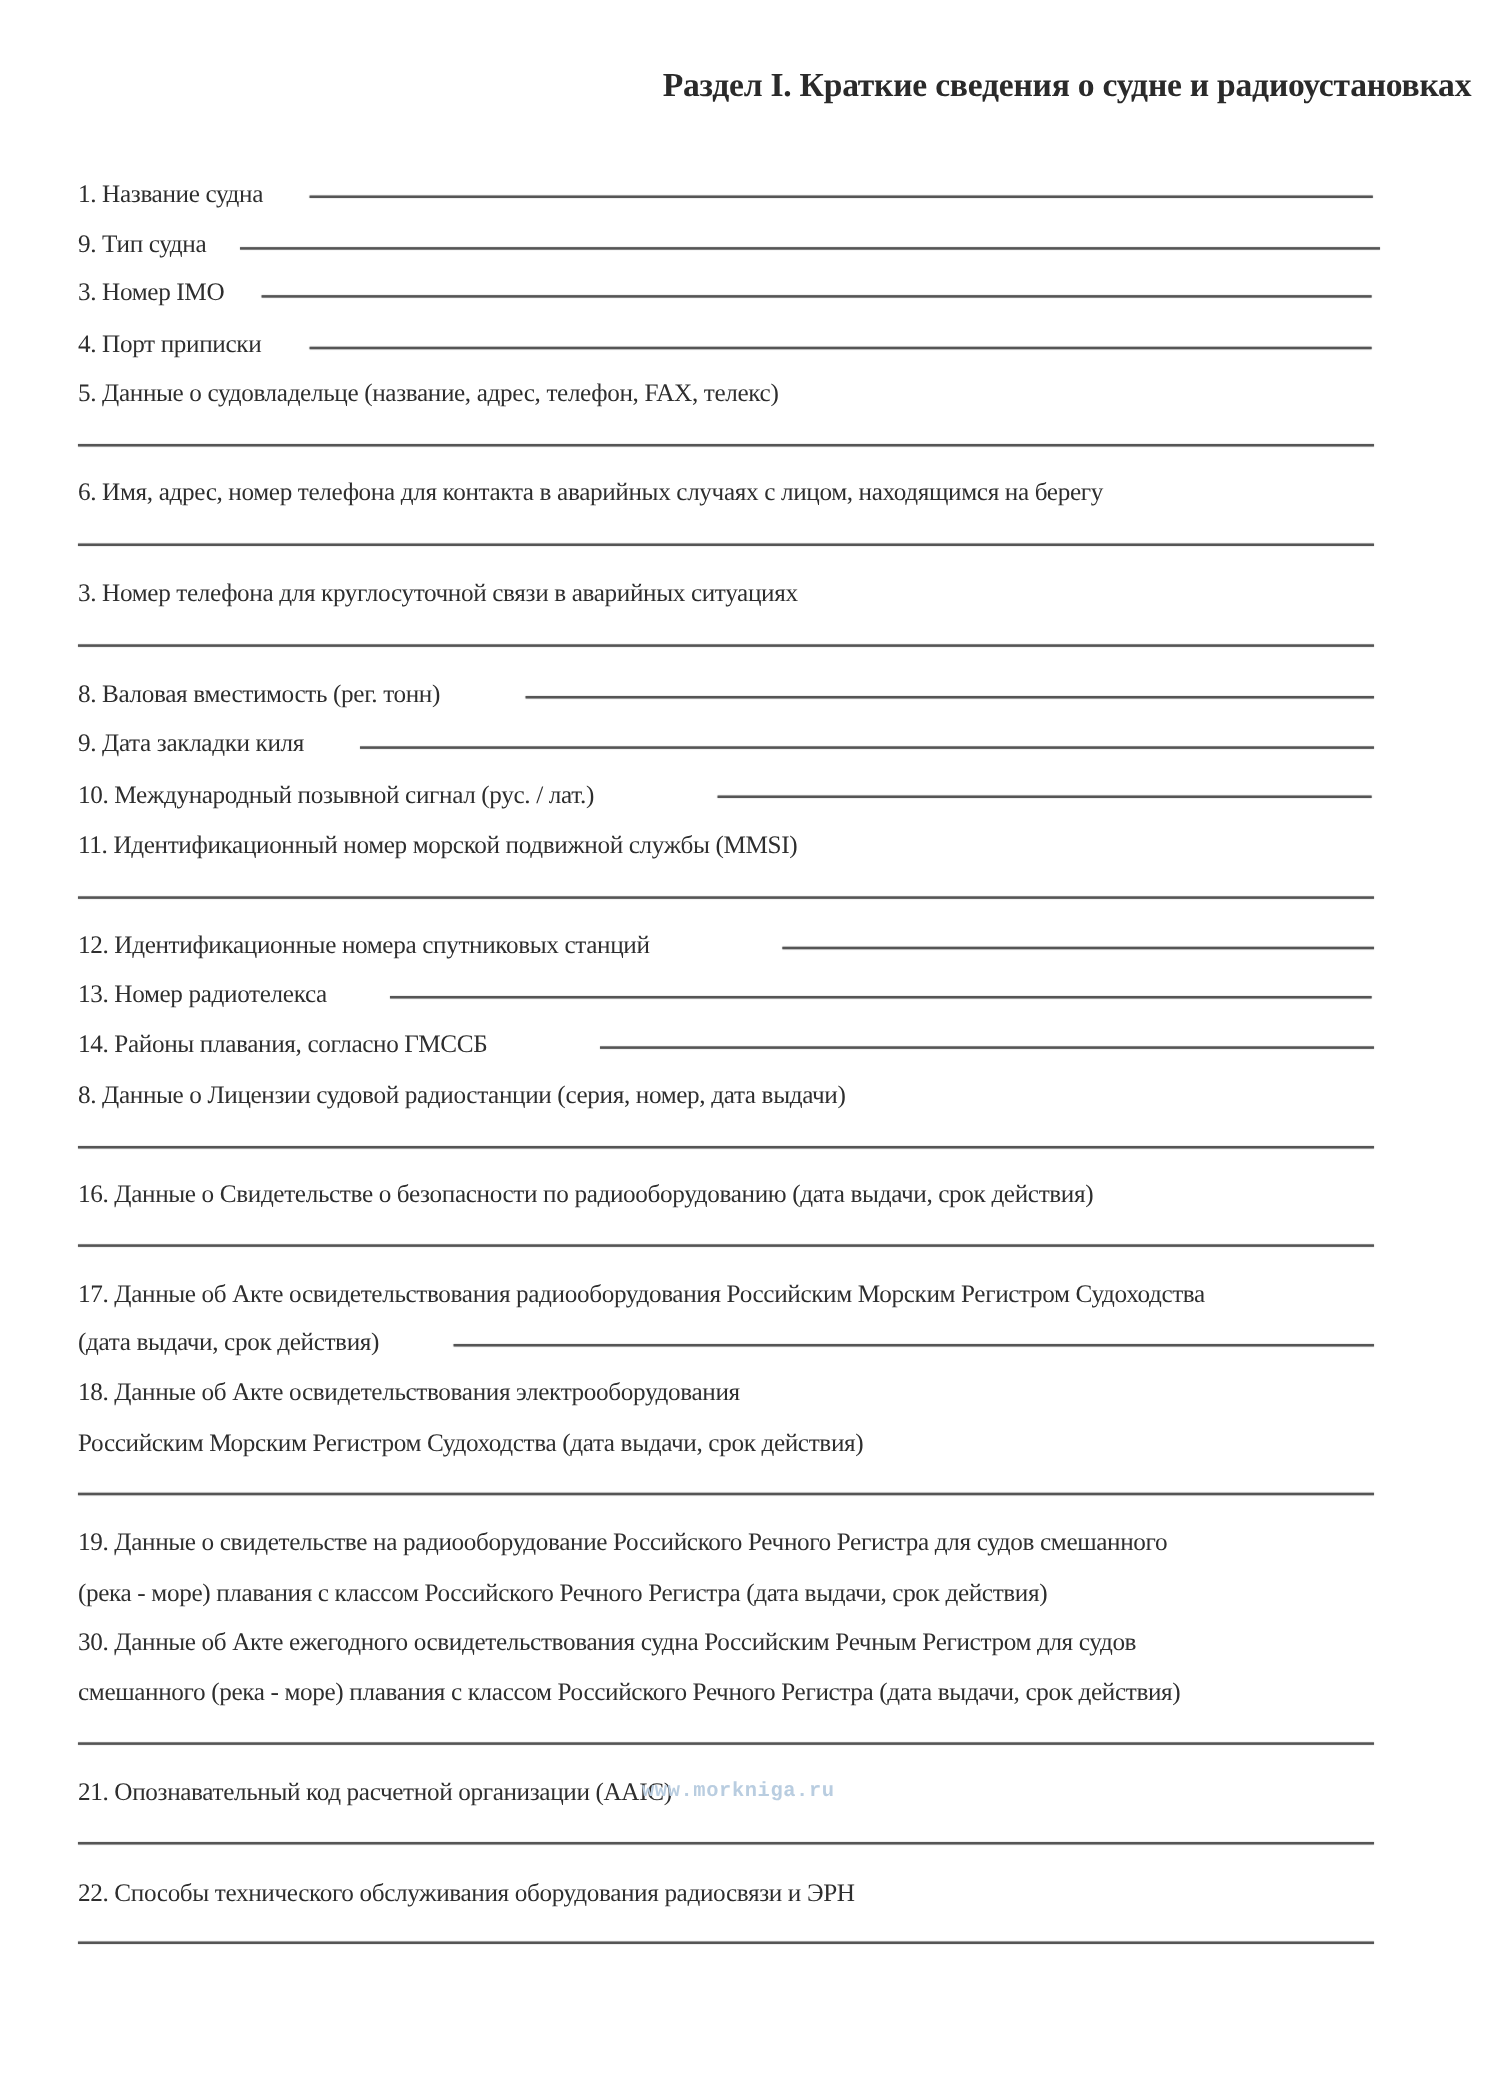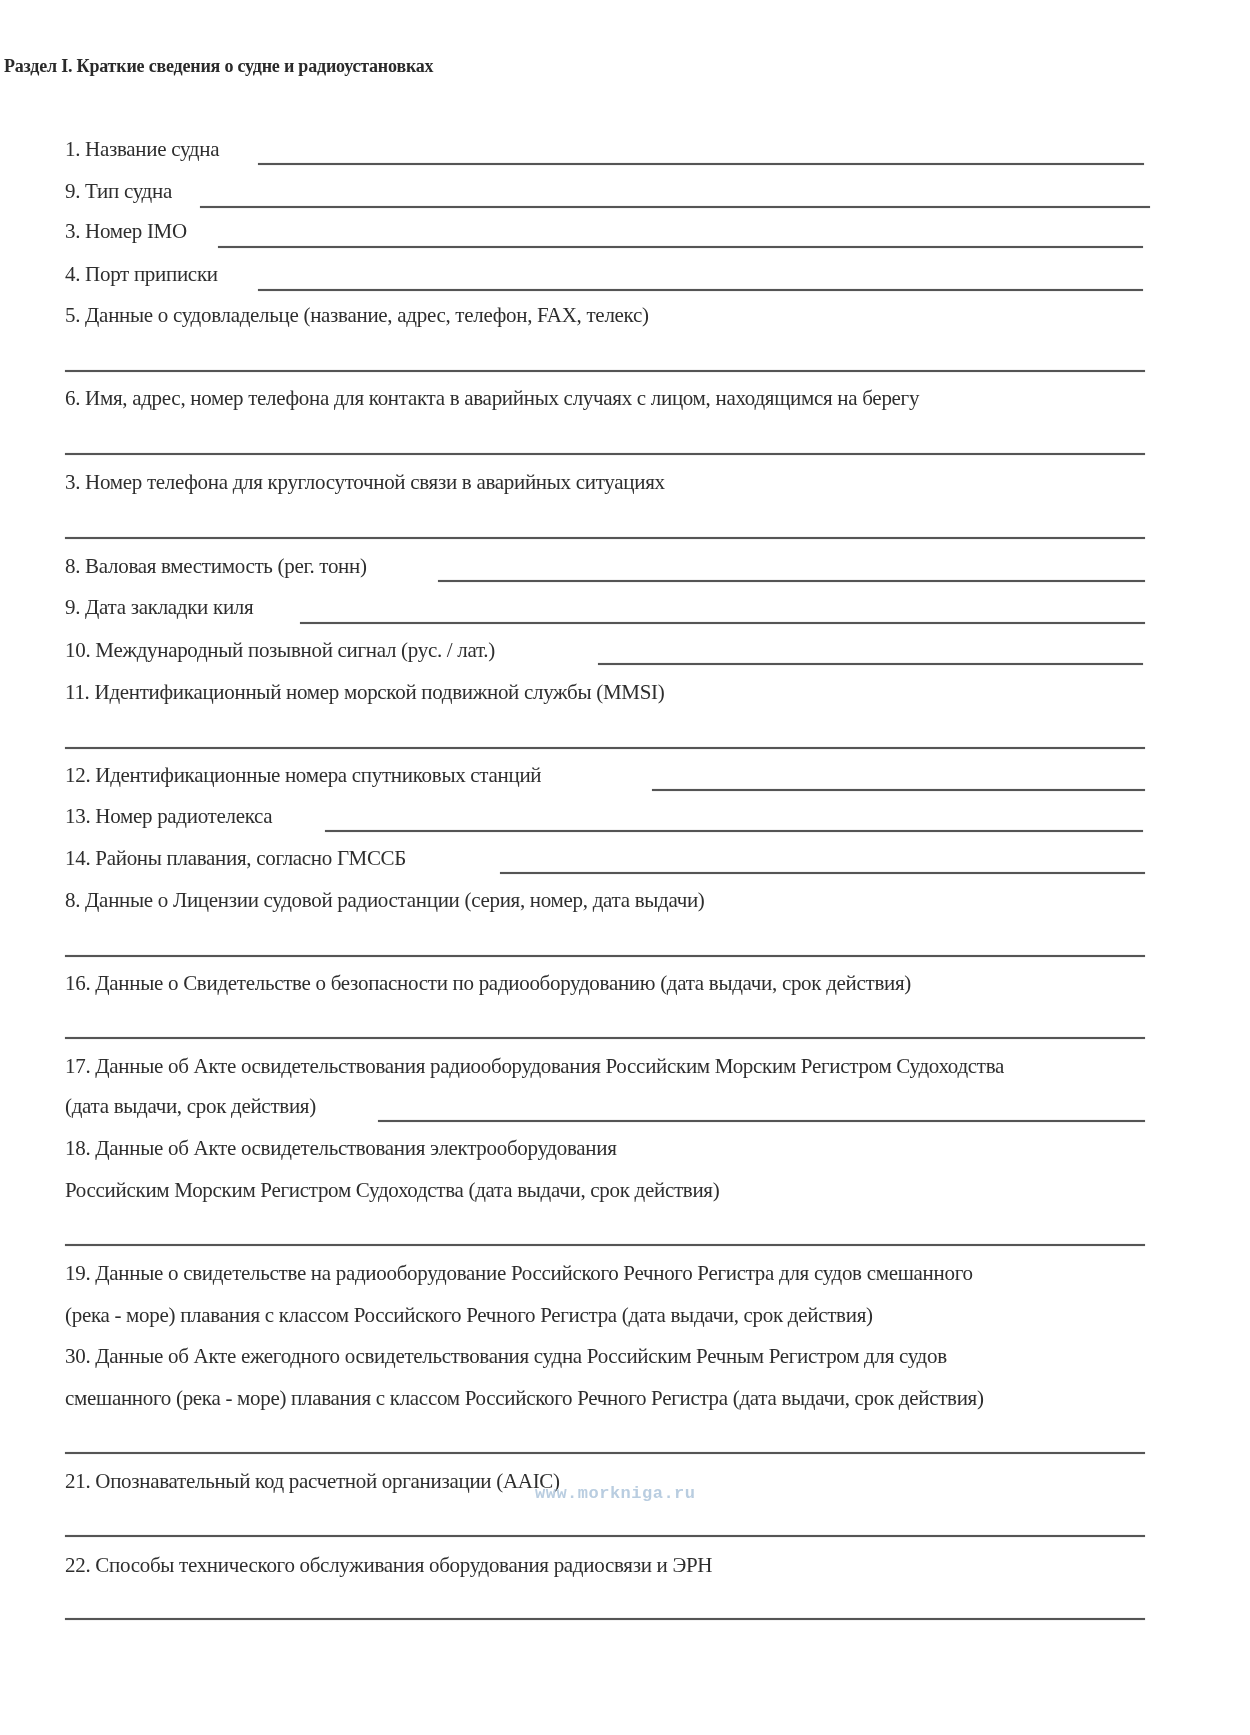--- a/index.html
+++ b/index.html
@@ -2,27 +2,27 @@
 <html><head>
   <meta charset="utf-8">
   <style>
     html, body { margin: 0; padding: 0; background: #ffffff; }
     body {
       width: 1250px; height: 1735px; position: relative; overflow: hidden;
       font-family: "Liberation Serif", "DejaVu Serif", serif;
       color: #2a2a2a;
     }
     .title {
-      position: absolute; top: 56px; left: 4px; width: 1210px;
-      text-align: left; font-weight: bold; font-size: 18px; color: #2a2a2a;
+      position: absolute; top: 56px; left: 16px; width: 1210px;
+      text-align: right; font-weight: bold; font-size: 28px; color: #2a2a2a;
       letter-spacing: -0.2px;
     }
     .txt {
       position: absolute; left: 65px; font-size: 21px; white-space: nowrap;
-      letter-spacing: -0.3px; color: #2e2e2e;
+      letter-spacing: -0.3px; color: #2e2e2e; margin-top: 12px;
     }
     .ln {
       position: absolute; height: 2px; background: #555;
       box-shadow: 0 0 1px #888;
     }
     .full { left: 65px; width: 1080px; }
     .wm {
       position: absolute; left: 535px; top: 1484px; font-size: 17px;
       font-weight: bold; color: #b9cde0; white-space: nowrap; letter-spacing: 0.5px; font-family: Liberation Mono, monospace;
     }

